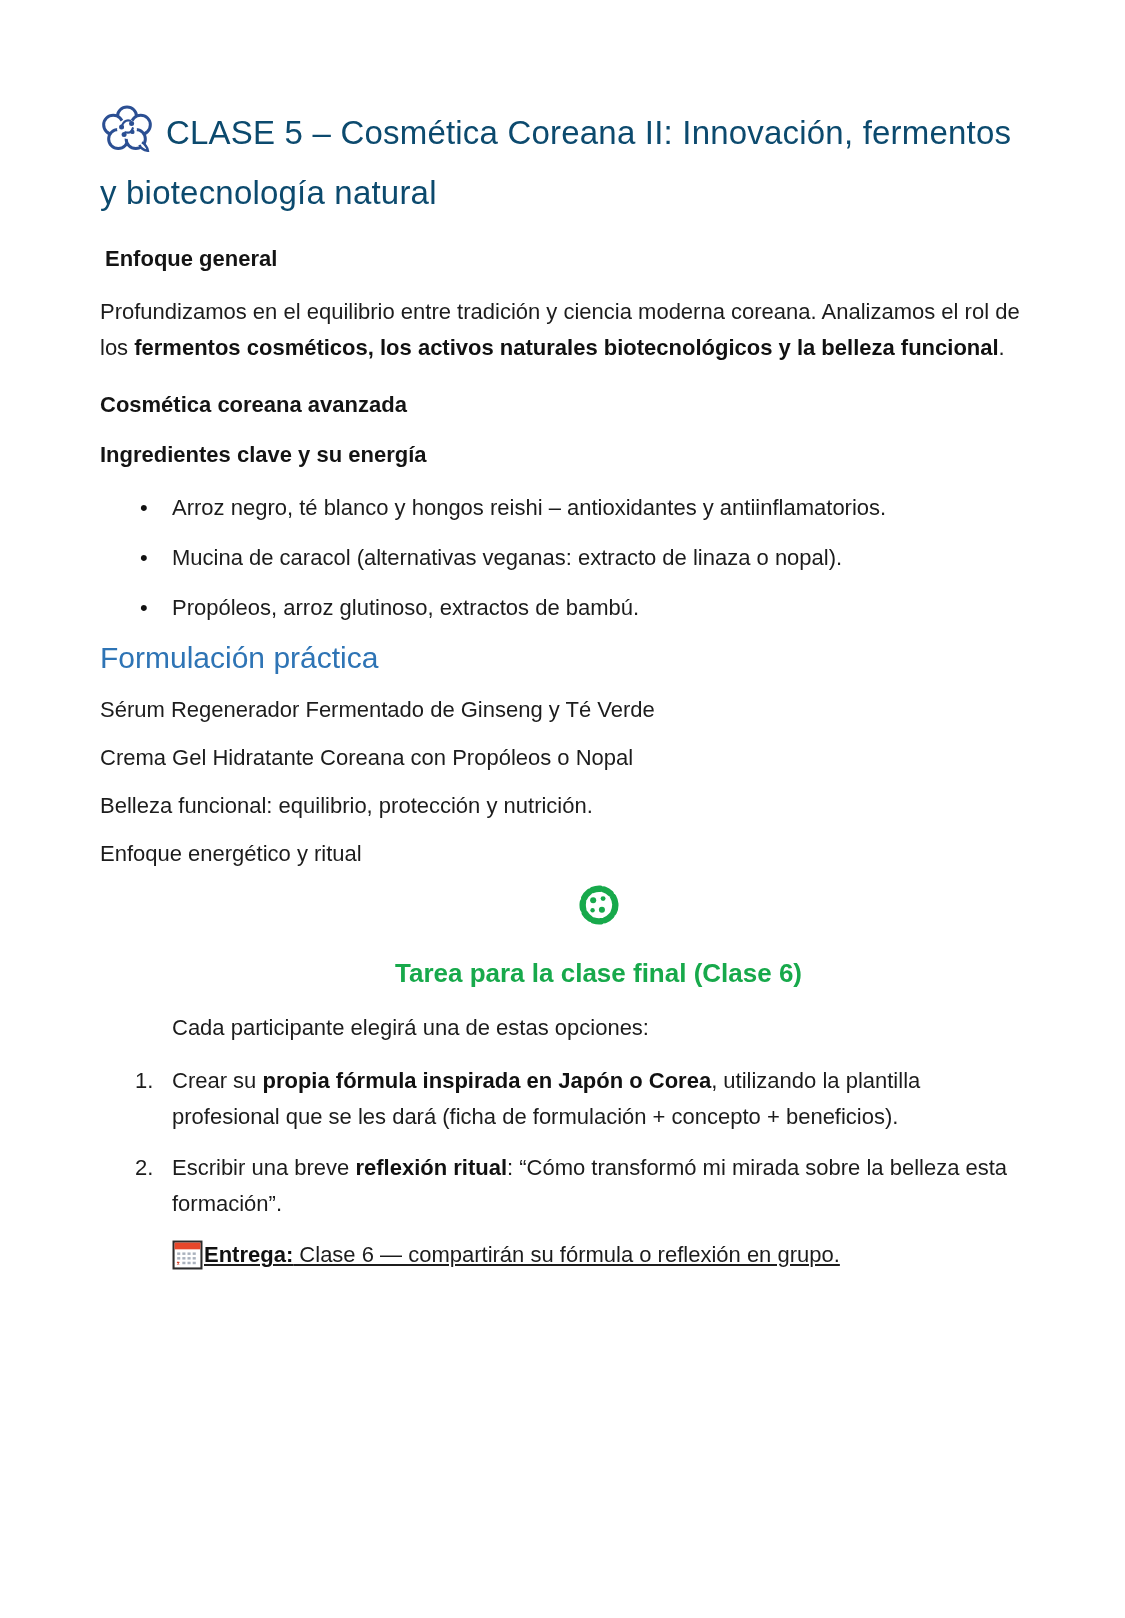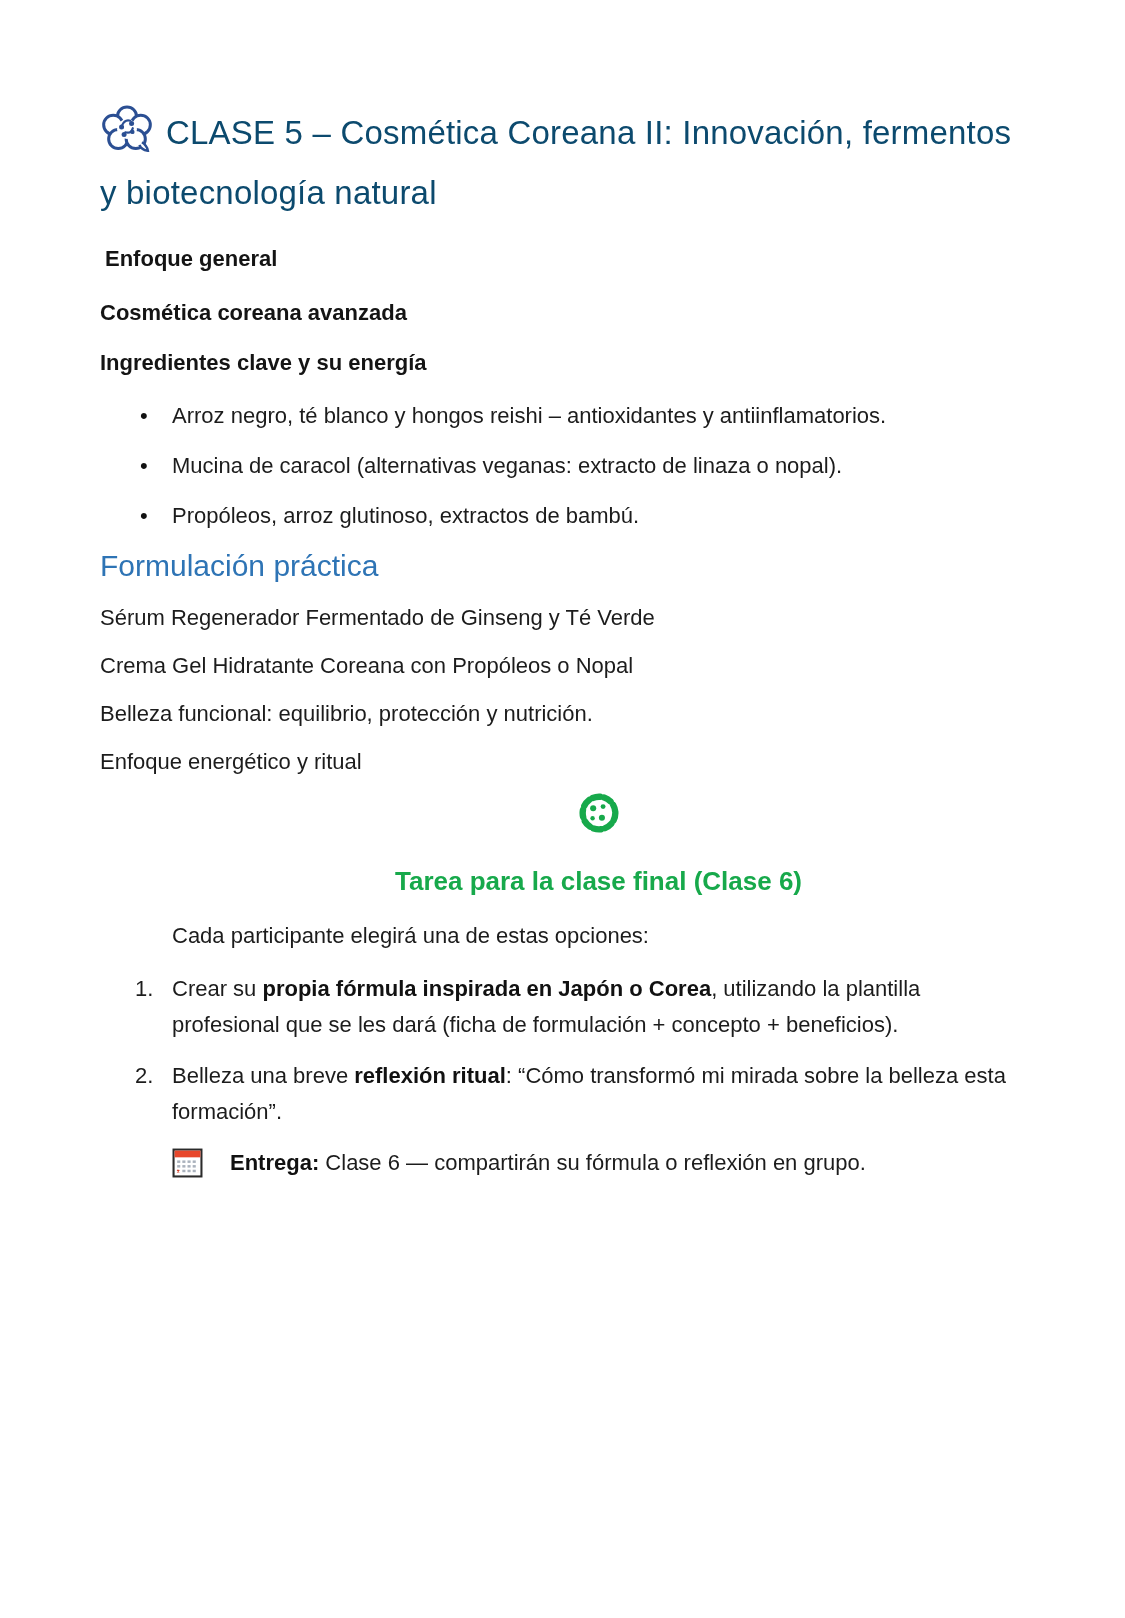--- a/index.html
+++ b/index.html
@@ -112,24 +112,25 @@
     font-size: 22px;
     line-height: 36px;
     margin-bottom: 15px;
   }
   ol.tasks .num { flex: 0 0 37px; }
   ol.tasks .task-text { flex: 1; }
 
   .entrega-line {
     display: flex;
     align-items: flex-start;
-    gap: 27px;
+    gap: 1px;
     font-size: 22px;
     line-height: 36px;
     margin: 6px 0 0 72px;
+    text-decoration: underline;
   }
   .entrega-line .cal { flex: 0 0 auto; margin-top: 2px; }
 
   .icon-svg { display: inline-block; }
 </style>
 </head>
 <body>
 
 <div class="page">
 
@@ -153,20 +154,21 @@
           <circle cx="37.5" cy="23.5" r="3"></circle>
           <circle cx="28.5" cy="36.5" r="3"></circle>
           <circle cx="38.5" cy="33.5" r="2.6"></circle>
         </g>
         <path d="M50 46 q6 4 7 10 q-8 -1 -10 -7" fill="#ffffff" stroke="#2B4F93" stroke-width="3"></path>
       </svg>
     </span><span>CLASE 5 – Cosmética Coreana II: Innovación, fermentos y biotecnología natural</span>
   </h1>
 
   <h3 class="subhead sp">Enfoque general</h3>
+  <p class="body-p gap"><span>Profundizamos en el equilibrio entre tradición y ciencia moderna coreana. Analizamos el rol de los </span><b>fermentos cosméticos, los activos naturales biotecnológicos y la belleza funcional</b><span>.</span></p>
 
   <h3 class="subhead" style="margin-top:24px;">Cosmética coreana avanzada</h3>
   <h3 class="subhead">Ingredientes clave y su energía</h3>
 
   <ul class="bullets">
     <li>Arroz negro, té blanco y hongos reishi – antioxidantes y antiinflamatorios.</li>
     <li>Mucina de caracol (alternativas veganas: extracto de linaza o nopal).</li>
     <li>Propóleos, arroz glutinoso, extractos de bambú.</li>
   </ul>
 
@@ -193,21 +195,21 @@
 
   <p class="intro-line">Cada participante elegirá una de estas opciones:</p>
 
   <ol class="tasks">
     <li>
       <span class="num">1.</span>
       <span class="task-text"><span>Crear su </span><b>propia fórmula inspirada en Japón o Corea</b><span>, utilizando la plantilla profesional que se les dará (ficha de formulación + concepto + beneficios).</span></span>
     </li>
     <li>
       <span class="num">2.</span>
-      <span class="task-text"><span>Belleza una breve </span><b>reflexión ritual</b><span>: “Cómo transformó mi mirada sobre la belleza esta formación”.</span></span>
+      <span class="task-text"><span>Escribir una breve </span><b>reflexión ritual</b><span>: “Cómo transformó mi mirada sobre la belleza esta formación”.</span></span>
     </li>
   </ol>
 
   <div class="entrega-line">
     <span class="cal">
       <svg class="icon-svg" width="31" height="31" viewBox="0 0 30 30">
         <rect x="1.5" y="2.5" width="27" height="26" fill="#ffffff" stroke="#2b2b2b" stroke-width="2"></rect>
         <rect x="2.5" y="3.5" width="25" height="6.5" fill="#E8472B"></rect>
         <g fill="#aab2bd">
           <rect x="5" y="13" width="3" height="2.4"></rect>

